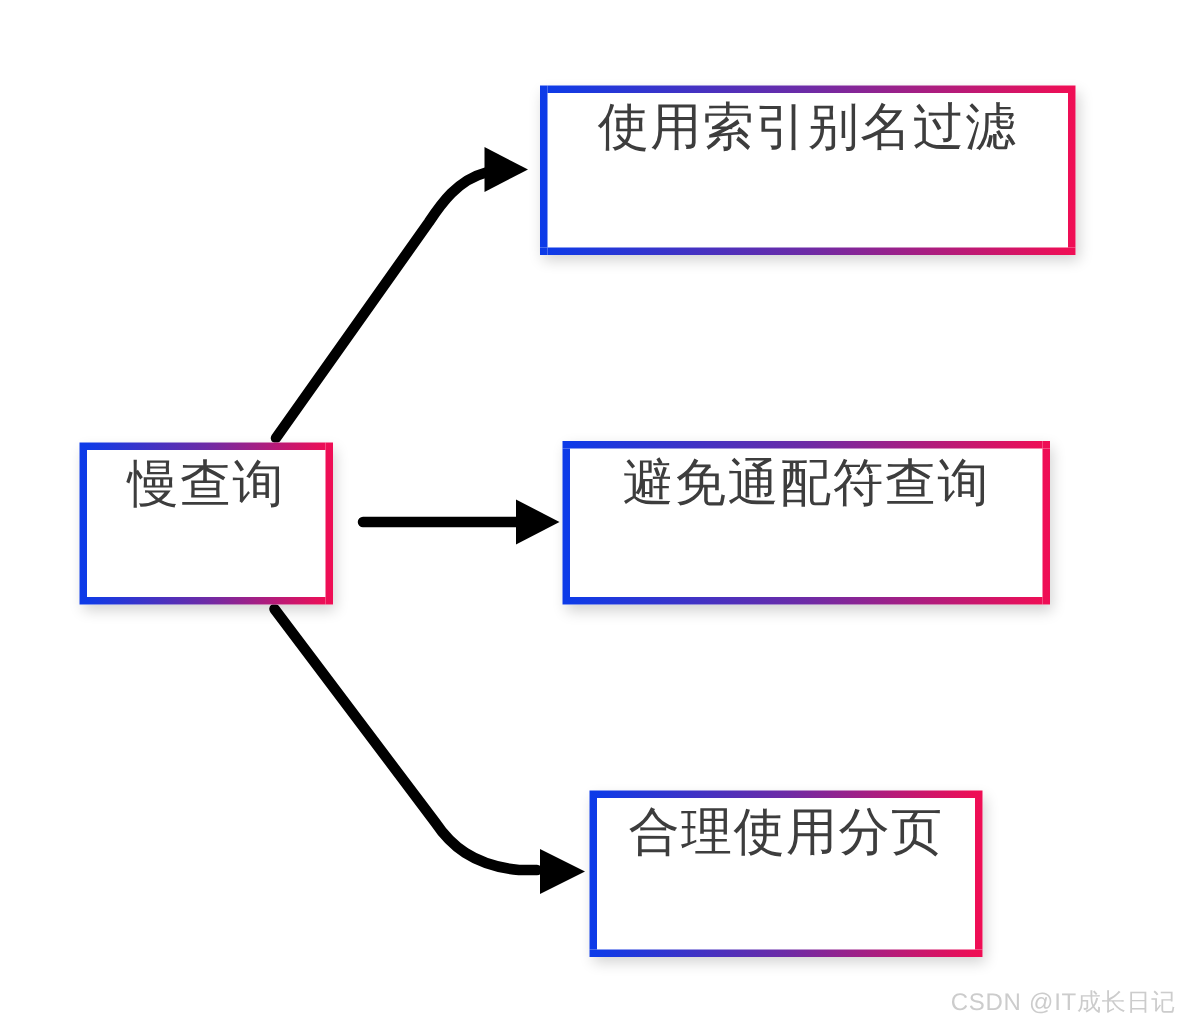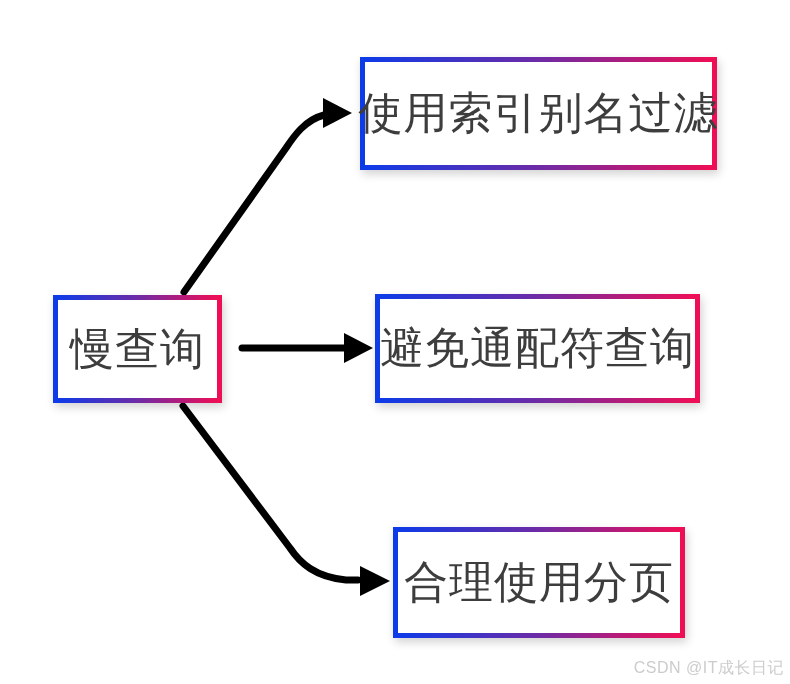--- a/index.html
+++ b/index.html
@@ -12,38 +12,38 @@
     position: relative;
     width: 790px;
     height: 684px;
     background: var(--background, #ffffff);
     overflow: hidden;
   }
   .node {
     position: absolute;
     box-sizing: border-box;
     display: flex;
-    align-items: center;
+    align-items: flex-start;
     justify-content: center;
     background: #ffffff;
     border: 5px solid;
     border-image: linear-gradient(90deg,
       var(--border-gradient-start, #0d3be8) 0%,
       var(--border-gradient-mid, #6d2ba6) 50%,
       var(--border-gradient-end, #ef0e55) 100%) 1;
     box-shadow: 2px 4px 9px rgba(0, 0, 0, 0.18);
     color: var(--text, #3d3d3d);
-    font-size: 44px;
+    font-size: 34px;
     letter-spacing: 1px;
     white-space: nowrap;
   }
   .node-root { left: 53px;  top: 295px; width: 169px; height: 108px; }
   .node-1    { left: 360px; top: 57px;  width: 357px; height: 113px; }
   .node-2    { left: 375px; top: 294px; width: 325px; height: 109px; }
-  .node-3    { left: 393px; top: 527px; width: 292px; height: 111px; }
+  .node-3    { left: 393px; top: 527px; width: 262px; height: 111px; }
 
   .arrow-layer {
     position: absolute;
     left: 0; top: 0;
     width: 790px;
     height: 684px;
     color: var(--arrow, #000000);
     pointer-events: none;
   }
   .arrow-layer path {

